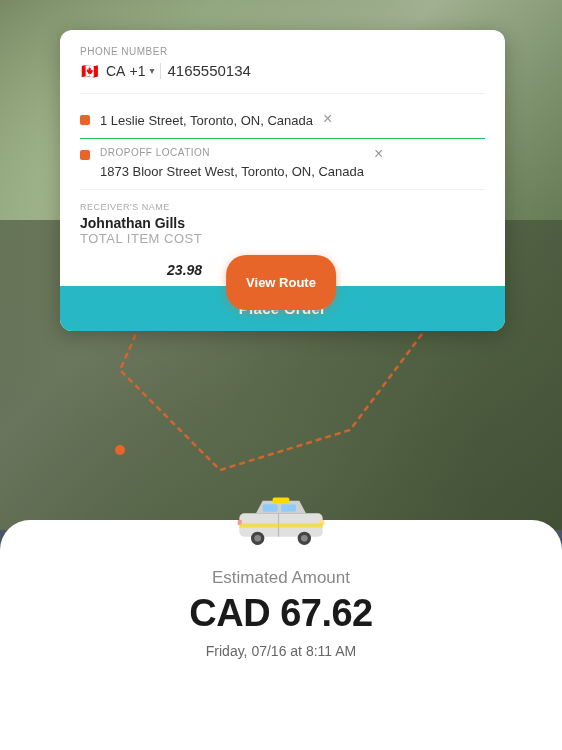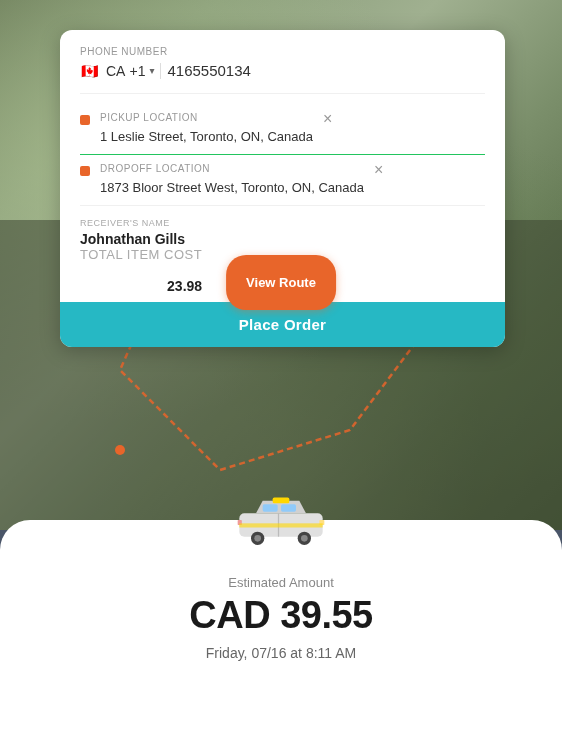--- a/index.html
+++ b/index.html
@@ -180,20 +180,21 @@
       font-size: 13px;
       color: #aaa;
       text-transform: uppercase;
       letter-spacing: 0.5px;
       margin-bottom: 16px;
     }
     .cost-value {
       font-size: 14px;
       font-weight: 600;
       color: #222;
+      font-style: italic;
     }
 
     .place-order-btn {
       display: block;
       width: 100%;
       background: #26B8C4;
       color: white;
       text-align: center;
       padding: 14px;
       font-size: 15px;
@@ -251,23 +252,23 @@
       margin-top: -30px;
       margin-bottom: 10px;
     }
 
     .taxi-svg {
       width: 100px;
       height: 55px;
     }
 
     .estimated-label {
-      font-size: 13px;
+      font-size: 17px;
       color: #888;
-      margin-top: 16px;
+      margin-top: 9px;
       margin-bottom: 4px;
     }
 
     .estimated-amount {
       font-size: 38px;
       font-weight: 800;
       color: #1a1a1a;
       letter-spacing: -0.5px;
       margin-bottom: 8px;
     }
@@ -307,21 +308,20 @@
         </div>
         <div class="divider-v"></div>
         <span class="phone-number">4165550134</span>
       </div>
     </div>
 
     <div class="location-section">
       <div class="location-row">
         <div class="location-dot dot-orange"></div>
         <div>
-          <div class="field-label">Pickup Location</div>
           <div class="location-text">1 Leslie Street, Toronto, ON, Canada</div>
         </div>
         <span class="close-btn">×</span>
       </div>
       <div class="location-row">
         <div class="location-dot dot-orange"></div>
         <div>
           <div class="field-label">Dropoff Location</div>
           <div class="location-text">1873 Bloor Street West, Toronto, ON, Canada</div>
         </div>
@@ -369,15 +369,15 @@
 
       <rect x="8" y="33" width="5" height="6" rx="1" fill="#EF9A9A"></rect>
 
       <line x1="57" y1="25" x2="57" y2="53" stroke="#bbb" stroke-width="1.5"></line>
 
       <rect x="10" y="37" width="100" height="5" rx="0" fill="#FFD700" opacity="0.6"></rect>
     </svg>
   </div>
 
   <div class="estimated-label">Estimated Amount</div>
-  <div class="estimated-amount">CAD 39.55</div>
+  <div class="estimated-amount">CAD 67.62</div>
   <div class="estimated-time">Friday, 07/16 at 8:11 AM</div>
 </div>
 
 </body></html>

